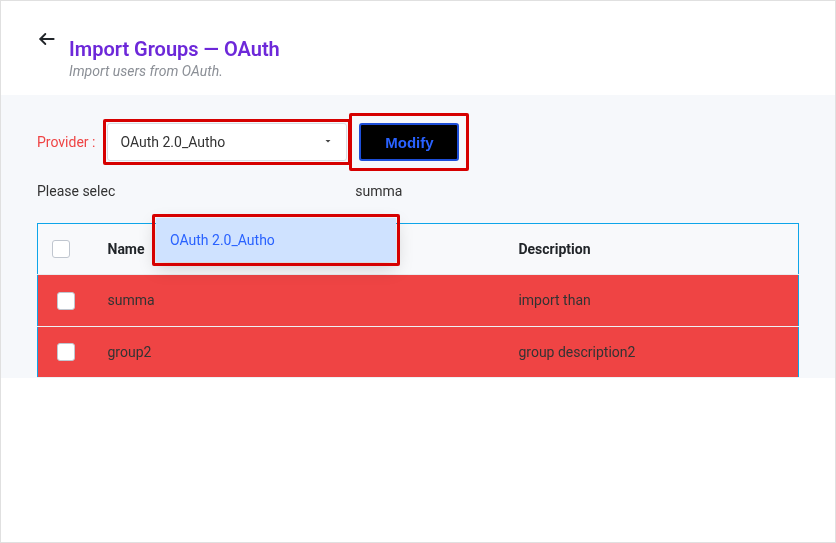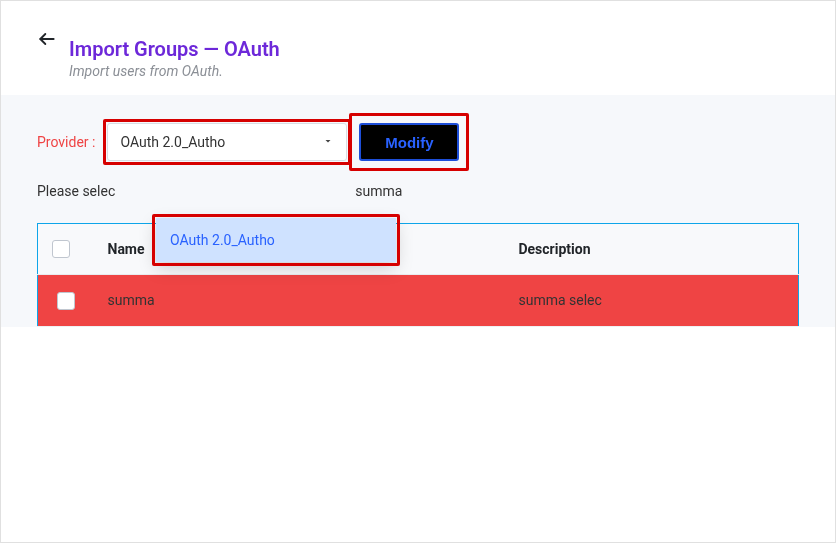--- a/index.html
+++ b/index.html
@@ -248,17 +248,22 @@
           <span class="checkbox"></span>
         </th>
         <th class="name-col">Name</th>
         <th class="desc-col">Description</th>
       </tr>
     </thead>
     <tbody id="tbody">
     <tr class="tbody-row">
           <td class="cb-cell"><span class="checkbox"></span></td>
           <td class="name-col">summa</td>
-          <td class="desc-col">summa selec</td>
+          <td class="desc-col">import than</td>
+        </tr>
+        <tr class="tbody-row">
+          <td class="cb-cell"><span class="checkbox"></span></td>
+          <td class="name-col">group2</td>
+          <td class="desc-col">group description2</td>
         </tr>
       </tbody>
   </table>
 </div>
 
 </body></html>

